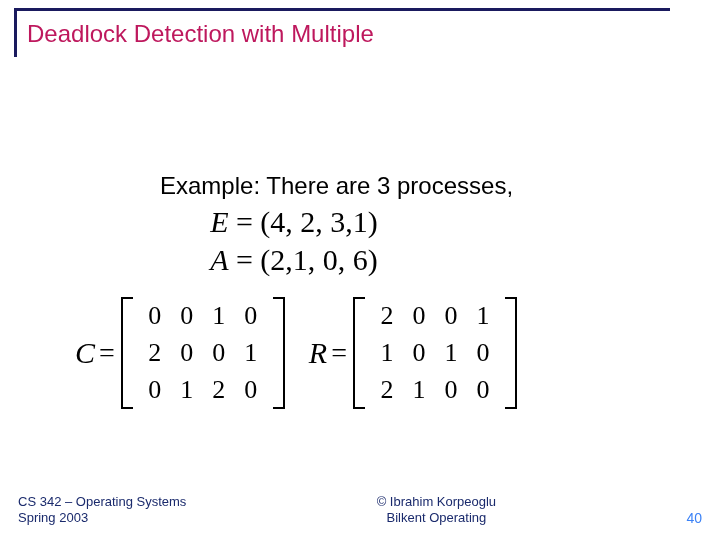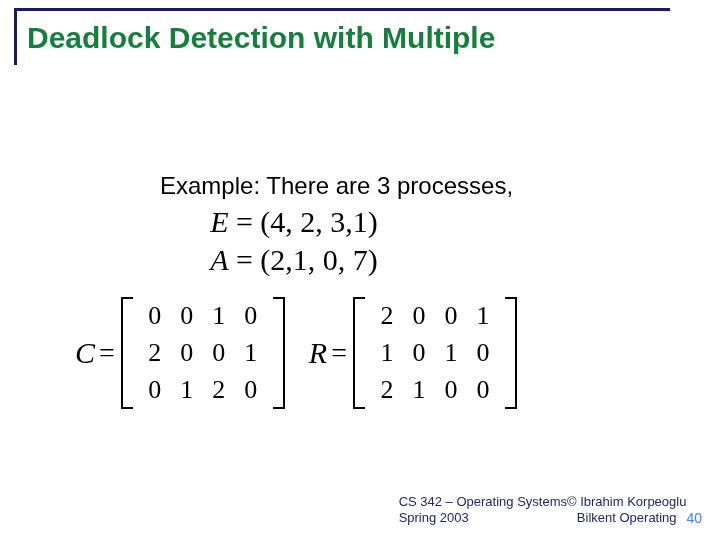--- a/index.html
+++ b/index.html
@@ -14,24 +14,23 @@
   .title-box {
     position: absolute;
     top: 8px;
     left: 14px;
     right: 50px;
     border-top: 3px solid #1a1a5e;
     border-left: 3px solid #1a1a5e;
     padding: 8px 0 8px 10px;
   }
   .title {
-    font-size: 30px;
-    color: #15803d;
+    font-size: 24px;
+    color: #be185d;
     line-height: 1.25;
-    font-weight: bold;
   }
   .example {
     position: absolute;
     top: 125px;
     left: 160px;
     font-size: 24px;
     color: #000000;
     line-height: 1.3;
     margin-top: 45px;
   }
@@ -98,21 +97,21 @@
     padding: 0 6px;
     font-style: normal;
     font-size: 26px;
   }
   .footer {
     position: absolute;
     bottom: 14px;
     left: 18px;
     right: 18px;
     display: flex;
-    justify-content: flex-end;
+    justify-content: space-between;
     align-items: flex-end;
     font-size: 13px;
     color: #1a2a6c;
   }
   .footer-left {
     line-height: 1.25;
   }
   .footer-center {
     text-align: center;
     line-height: 1.25;
@@ -134,21 +133,21 @@
 <div class="example">
   <span>Example: There are 3 processes,</span><br>
   &nbsp;&nbsp;&nbsp;&nbsp;&nbsp;&nbsp;
 </div>
 
 <div class="math-area">
   <div class="vec-line">
     <span class="var">E</span><span class="paren"> = (4, 2, 3,1)</span>
   </div>
   <div class="vec-line">
-    <span class="var">A</span><span class="paren"> = (2,1, 0, 7)</span>
+    <span class="var">A</span><span class="paren"> = (2,1, 0, 6)</span>
   </div>
 
   <div class="matrices">
     <div style="display:flex;align-items:center;">
       <span class="mlabel">C</span>
       <span class="eq">=</span>
       <div class="bracket-wrap">
         <div class="bracket left"></div>
         <div class="matrix">
           <span>0</span>

